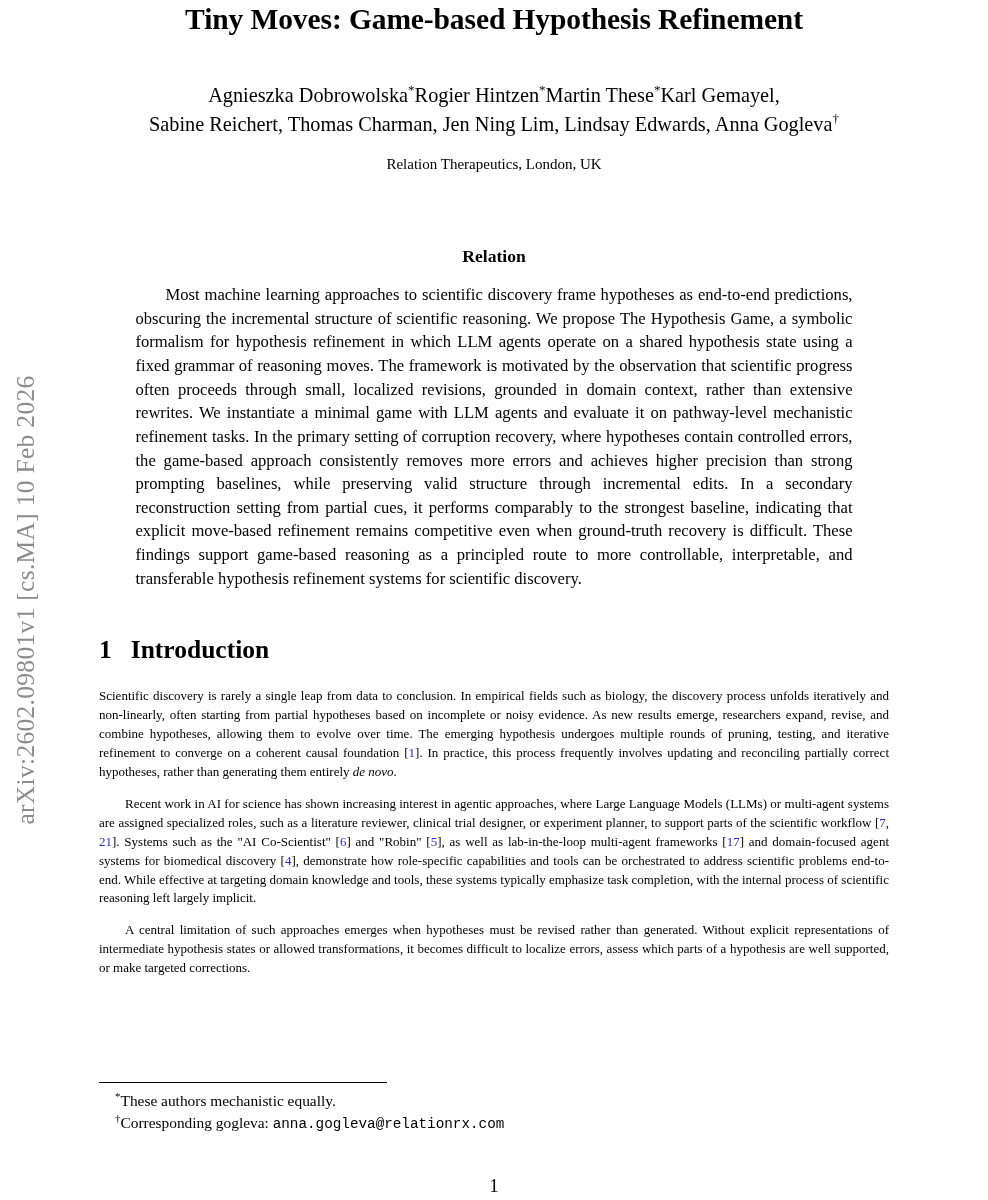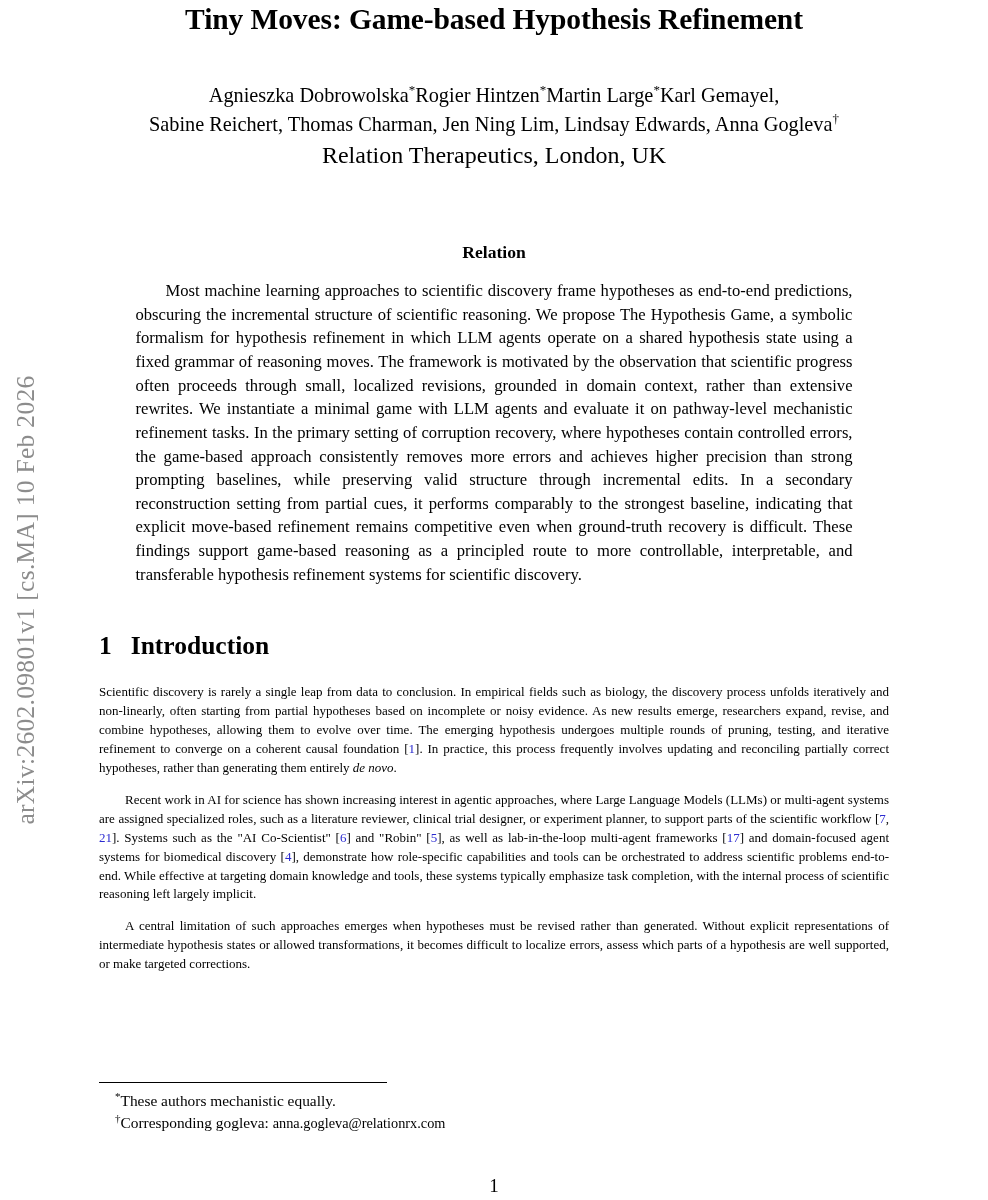--- a/index.html
+++ b/index.html
@@ -72,22 +72,22 @@
   }
   .authors .line2 { white-space: nowrap; }
   .sup {
     font-size: 13px;
     vertical-align: super;
     line-height: 0;
   }
 
   .affiliation {
     text-align: center;
-    font-size: 24px;
-    margin-top: 3px;
+    font-size: 15px;
+    margin-top: 17px;
   }
 
   
   .abstract-wrap {
     width: 717px;
     margin: 0 auto;
     margin-top: 73px;
   }
   .abstract-heading {
     text-align: center;
@@ -145,21 +145,21 @@
     font-size: 15.4px;
     line-height: 1.45;
     padding-left: 16px;
   }
   .footnote .fsup {
     font-size: 11px;
     vertical-align: super;
     line-height: 0;
   }
   .mono {
-    font-family: Liberation Serif, serif;
+    font-family: Liberation Mono, monospace;
     font-size: 14.3px;
   }
 
   
   .page-number {
     position: absolute;
     left: 0;
     top: 1172px;
     width: 988px;
     text-align: center;
@@ -170,21 +170,21 @@
 <body>
 
 <div class="arxiv-stamp">arXiv:2602.09801v1  [cs.MA]  10 Feb 2026</div>
 
 <div class="page">
   <div class="content">
 
     <h1 class="title">Tiny Moves: Game-based Hypothesis Refinement</h1>
 
     <div class="authors">
-      <div class="line1"><span>Agnieszka Dobrowolska</span><span class="sup">*</span><span>Rogier Hintzen</span><span class="sup">*</span><span>Martin Large</span><span class="sup">*</span><span>Karl Gemayel,</span></div>
+      <div class="line1"><span>Agnieszka Dobrowolska</span><span class="sup">*</span><span>Rogier Hintzen</span><span class="sup">*</span><span>Martin These</span><span class="sup">*</span><span>Karl Gemayel,</span></div>
       <div class="line2"><span>Sabine Reichert, Thomas Charman, Jen Ning Lim, Lindsay Edwards, Anna Gogleva</span><span class="sup">†</span></div>
     </div>
 
     <div class="affiliation">Relation Therapeutics, London, UK</div>
 
     <div class="abstract-wrap">
       <div class="abstract-heading">Relation</div>
       <div class="abstract-body">Most machine learning approaches to scientific discovery frame hypotheses as end-to-end predictions, obscuring the incremental structure of scientific reasoning. We propose The Hypothesis Game, a symbolic formalism for hypothesis refinement in which LLM agents operate on a shared hypothesis state using a fixed grammar of reasoning moves. The framework is motivated by the observation that scientific progress often proceeds through small, localized revisions, grounded in domain context, rather than extensive rewrites. We instantiate a minimal game with LLM agents and evaluate it on pathway-level mechanistic refinement tasks. In the primary setting of corruption recovery, where hypotheses contain controlled errors, the game-based approach consistently removes more errors and achieves higher precision than strong prompting baselines, while preserving valid structure through incremental edits. In a secondary reconstruction setting from partial cues, it performs comparably to the strongest baseline, indicating that explicit move-based refinement remains competitive even when ground-truth recovery is difficult. These findings support game-based reasoning as a principled route to more controllable, interpretable, and transferable hypothesis refinement systems for scientific discovery.</div>
     </div>
 

